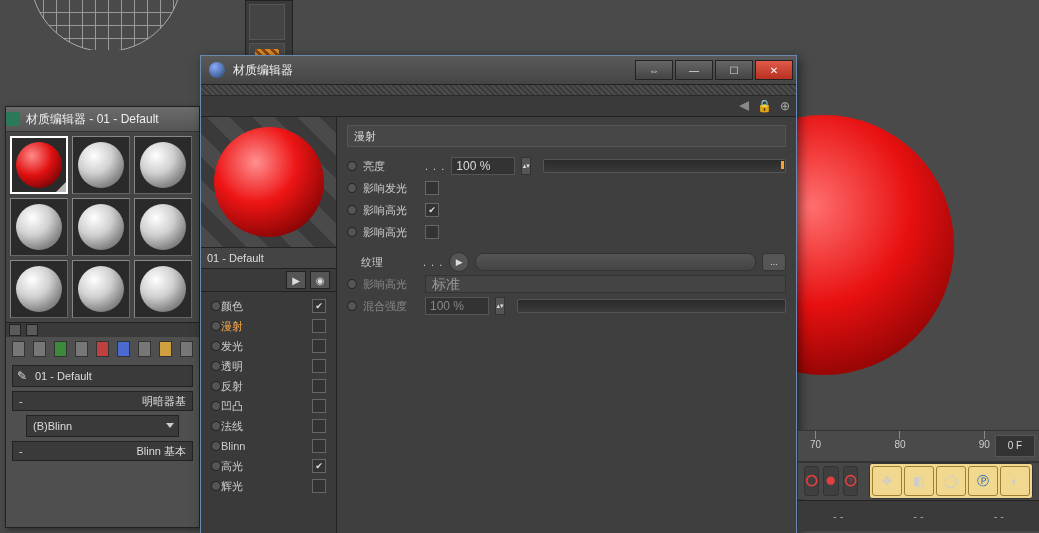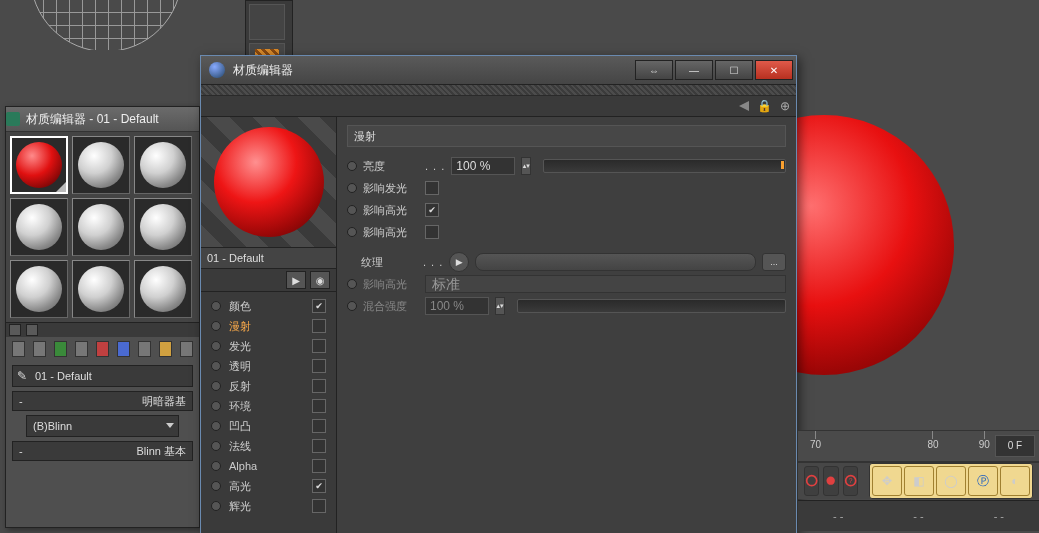--- a/index.html
+++ b/index.html
@@ -48,21 +48,21 @@
 .topbar .arrow-l{width:0;height:0;border-top:5px solid transparent;border-bottom:5px solid transparent;border-right:10px solid #888}
 .topbar .lock{color:#aaa;font-size:12px}
 .cbody{display:flex;height:417px}
 .left{width:135px;background:#3a3a3a;border-right:1px solid #222;display:flex;flex-direction:column}
 .preview{height:130px;background:repeating-linear-gradient(45deg,#4a4a4a 0 16px,#3a3a3a 16px 32px);display:flex;align-items:center;justify-content:center;border-bottom:1px solid #222}
 .preview .pb{width:110px;height:110px;border-radius:50%;background:radial-gradient(circle at 38% 32%,#ff9090,#ee1515 40%,#a00808 70%,#4a0303)}
 .matname{height:20px;background:#444;color:#ddd;padding:0 6px;line-height:20px;font-size:11px;border-bottom:1px solid #222}
 .arrowrow{height:22px;background:#3a3a3a;display:flex;justify-content:flex-end;align-items:center;padding:0 6px;gap:4px;border-bottom:1px solid #222}
 .arrowrow .ab{width:18px;height:16px;background:#555;border:1px solid #222;display:flex;align-items:center;justify-content:center;font-size:10px;color:#ddd}
 .channels{flex:1;overflow:auto;padding:4px 0}
-.ch{display:flex;align-items:center;height:20px;padding:0 10px;gap:8px;font-size:11px;color:#ccc}
+.ch{display:flex;align-items:center;height:20px;padding:0 10px;gap:0;font-size:11px;color:#ccc}
 .ch .rdot{width:8px;height:8px;border-radius:50%;background:#555;border:1px solid #222}
 .ch .ck{width:12px;height:12px;border:1px solid #666;background:#333;display:flex;align-items:center;justify-content:center;color:#ddd;font-size:10px;margin-left:auto}
 .ch .ck.on::before{content:"✔";font-size:9px}
 .ch.active{color:#f9a94a}
 .right{flex:1;padding:8px 10px;background:#3f3f3f}
 .sectitle{background:#474747;border:1px solid #555;height:20px;line-height:20px;padding:0 6px;color:#ddd;font-size:11px;margin-bottom:8px}
 .prow{display:flex;align-items:center;height:22px;font-size:11px;color:#ccc;gap:6px}
 .prow .dot{width:8px;height:8px;border-radius:50%;background:#555;border:1px solid #222}
 .prow .lbl{width:56px}
 .prow .dots3{letter-spacing:1px}
@@ -212,36 +212,31 @@
             <span>透明</span>
             <div class="ck"></div>
           </div>
           <div class="ch">
             <div class="rdot"></div>
             <span>反射</span>
             <div class="ck"></div>
           </div>
           <div class="ch">
             <div class="rdot"></div>
-            <span>环境</span>
-            <div class="ck"></div>
-          </div>
-          <div class="ch">
-            <div class="rdot"></div>
             <span>凹凸</span>
             <div class="ck"></div>
           </div>
           <div class="ch">
             <div class="rdot"></div>
             <span>法线</span>
             <div class="ck"></div>
           </div>
           <div class="ch">
             <div class="rdot"></div>
-            <span>Alpha</span>
+            <span>Blinn</span>
             <div class="ck"></div>
           </div>
           <div class="ch">
             <div class="rdot"></div>
             <span>高光</span>
             <div class="ck on"></div>
           </div>
           <div class="ch">
             <div class="rdot"></div>
             <span>辉光</span>
@@ -294,21 +289,21 @@
         <div class="spin">▴▾</div>
         <div class="slider"></div>
       </div>
     </div>
   </div>
 </div>
 
 <div class="ruler">
   <div class="ticks" id="ticks">
       <div class="tick" style="left: 5%;"><div class="ln"></div>70</div>
-      <div class="tick" style="left: 40%; margin-left: 33px;"><div class="ln"></div>80</div>
+      <div class="tick" style="left: 40%;"><div class="ln"></div>80</div>
       <div class="tick" style="left: 75%;"><div class="ln"></div>90</div>
     </div>
   <div class="tempbox">0 F</div>
 </div>
 <div class="iconbar">
   <div class="ibtn">
       <svg viewBox="0 0 16 16">
         <circle cx="8" cy="8" r="6" fill="none" stroke="#e04040" stroke-width="2"></circle>
       </svg>
     </div>

